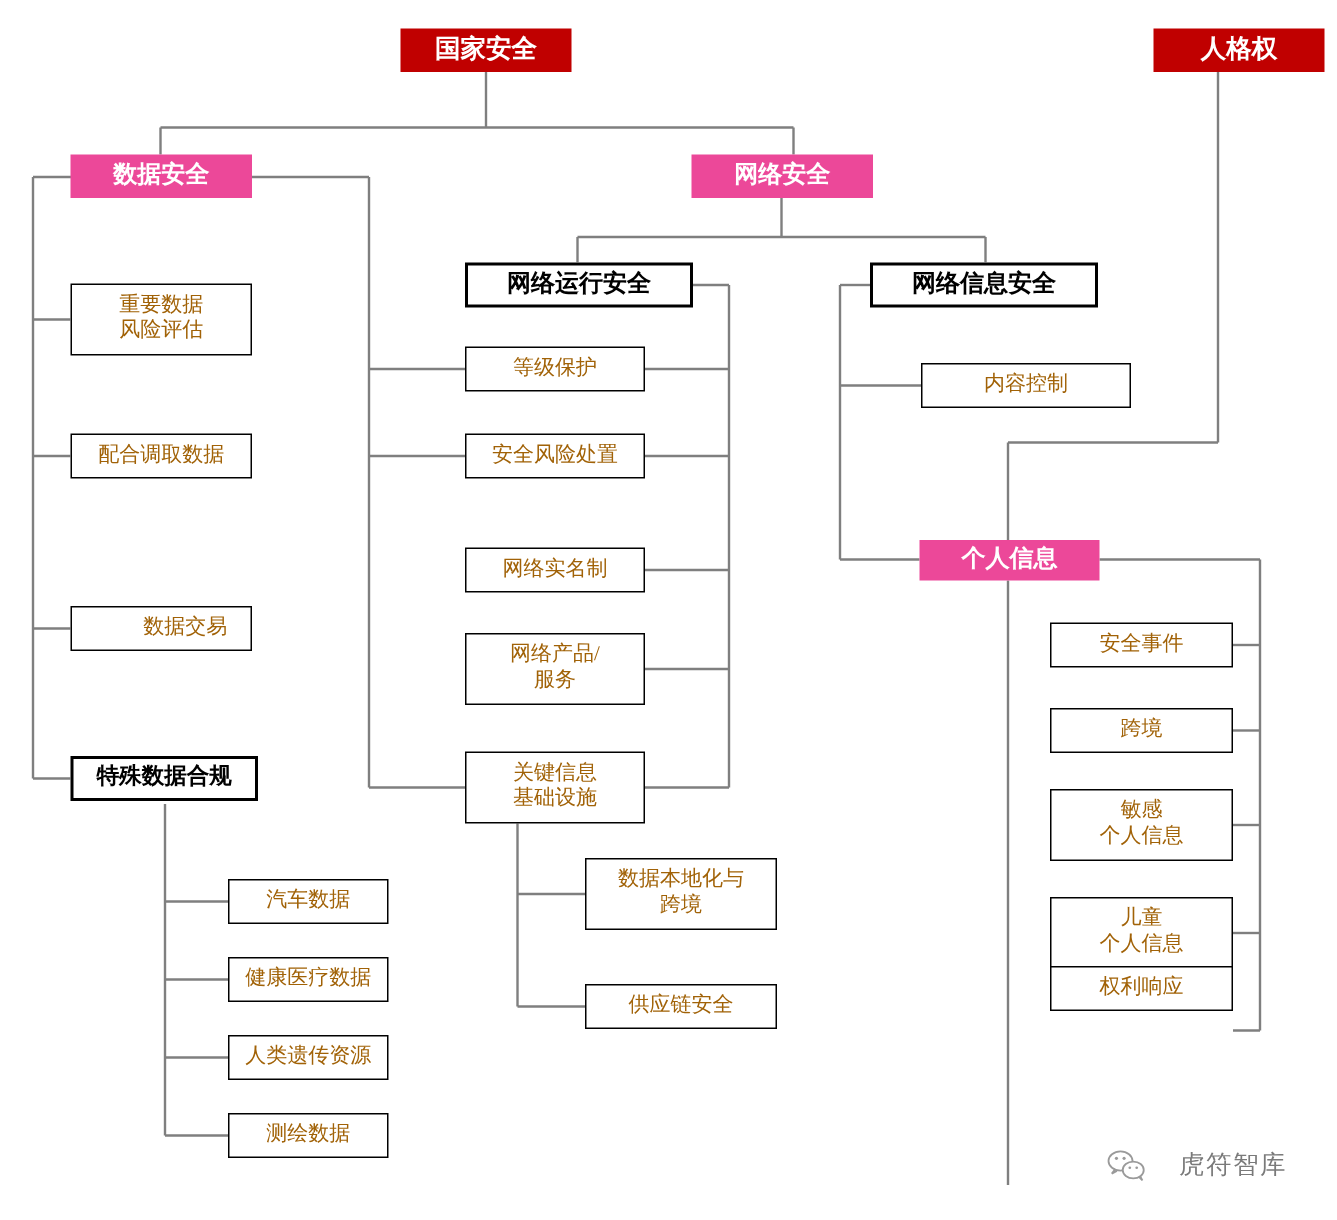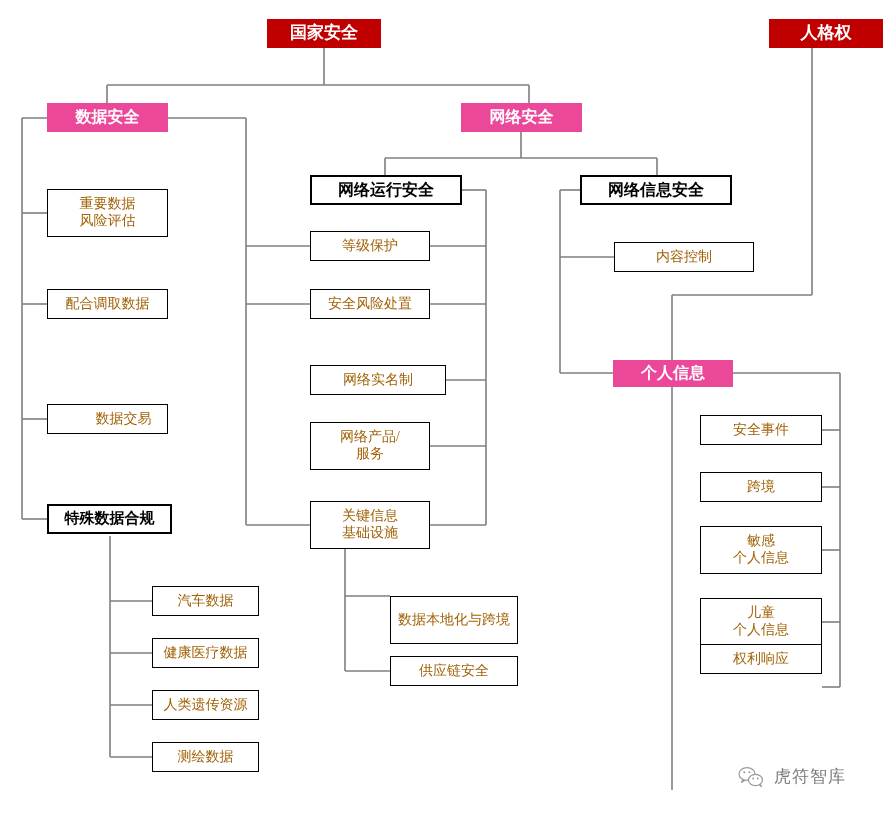--- a/index.html
+++ b/index.html
@@ -21,21 +21,21 @@
 
   
   .n-heavy{background:#ffffff;color:#000000;border:2.5px solid #000000;
            font-size:16px;font-weight:700;}
   .n-heavy-sm{background:#ffffff;color:#000000;border:2.5px solid #000000;
               font-size:15px;font-weight:700;}
 
   
   .n-leaf{background:#ffffff;color:#a16207;border:1px solid #000000;font-size:14px;font-weight:400;}
 
-  .watermark{position:absolute;display:flex;align-items:center;gap:10px;
+  .watermark{position:absolute;display:flex;align-items:center;gap:22px;
              color:#8d8d8d;font-size:17px;font-family:"Liberation Sans",sans-serif;}
   .wm-text{letter-spacing:1px;color:#7a7a7a;}
 </style>
 </head>
 <body>
 
 <div id="canvas">
 
   <svg class="lines" viewBox="0 0 891 813" xmlns="http://www.w3.org/2000/svg">
     <g fill="none" stroke="#7f7f7f" stroke-width="1.6">
@@ -164,35 +164,35 @@
   </div>
 
   <div class="node n-leaf" style="left:310px;top:231px;width:120px;height:30px;">
     <span>等级保护</span>
   </div>
 
   <div class="node n-leaf" style="left:310px;top:289px;width:120px;height:30px;">
     <span>安全风险处置</span>
   </div>
 
-  <div class="node n-leaf" style="left:310px;top:365px;width:136px;height:30px;">
+  <div class="node n-leaf" style="left:310px;top:365px;width:120px;height:30px;">
     <span>网络实名制</span>
   </div>
 
   <div class="node n-leaf" style="left:310px;top:422px;width:120px;height:48px;flex-direction:column;">
     <span>网络产品/</span>
     <span>服务</span>
   </div>
 
   <div class="node n-leaf" style="left:310px;top:501px;width:120px;height:48px;flex-direction:column;">
     <span>关键信息</span>
     <span>基础设施</span>
   </div>
 
-  <div class="node n-leaf" style="left:390px;top:572px;width:128px;height:48px;flex-direction:row;margin-top:24px;">
+  <div class="node n-leaf" style="left:390px;top:572px;width:128px;height:48px;flex-direction:column;">
     <span>数据本地化与</span>
     <span>跨境</span>
   </div>
 
   <div class="node n-leaf" style="left:390px;top:656px;width:128px;height:30px;">
     <span>供应链安全</span>
   </div>
 
   <div class="node n-leaf" style="left:614px;top:242px;width:140px;height:30px;">
     <span>内容控制</span>

